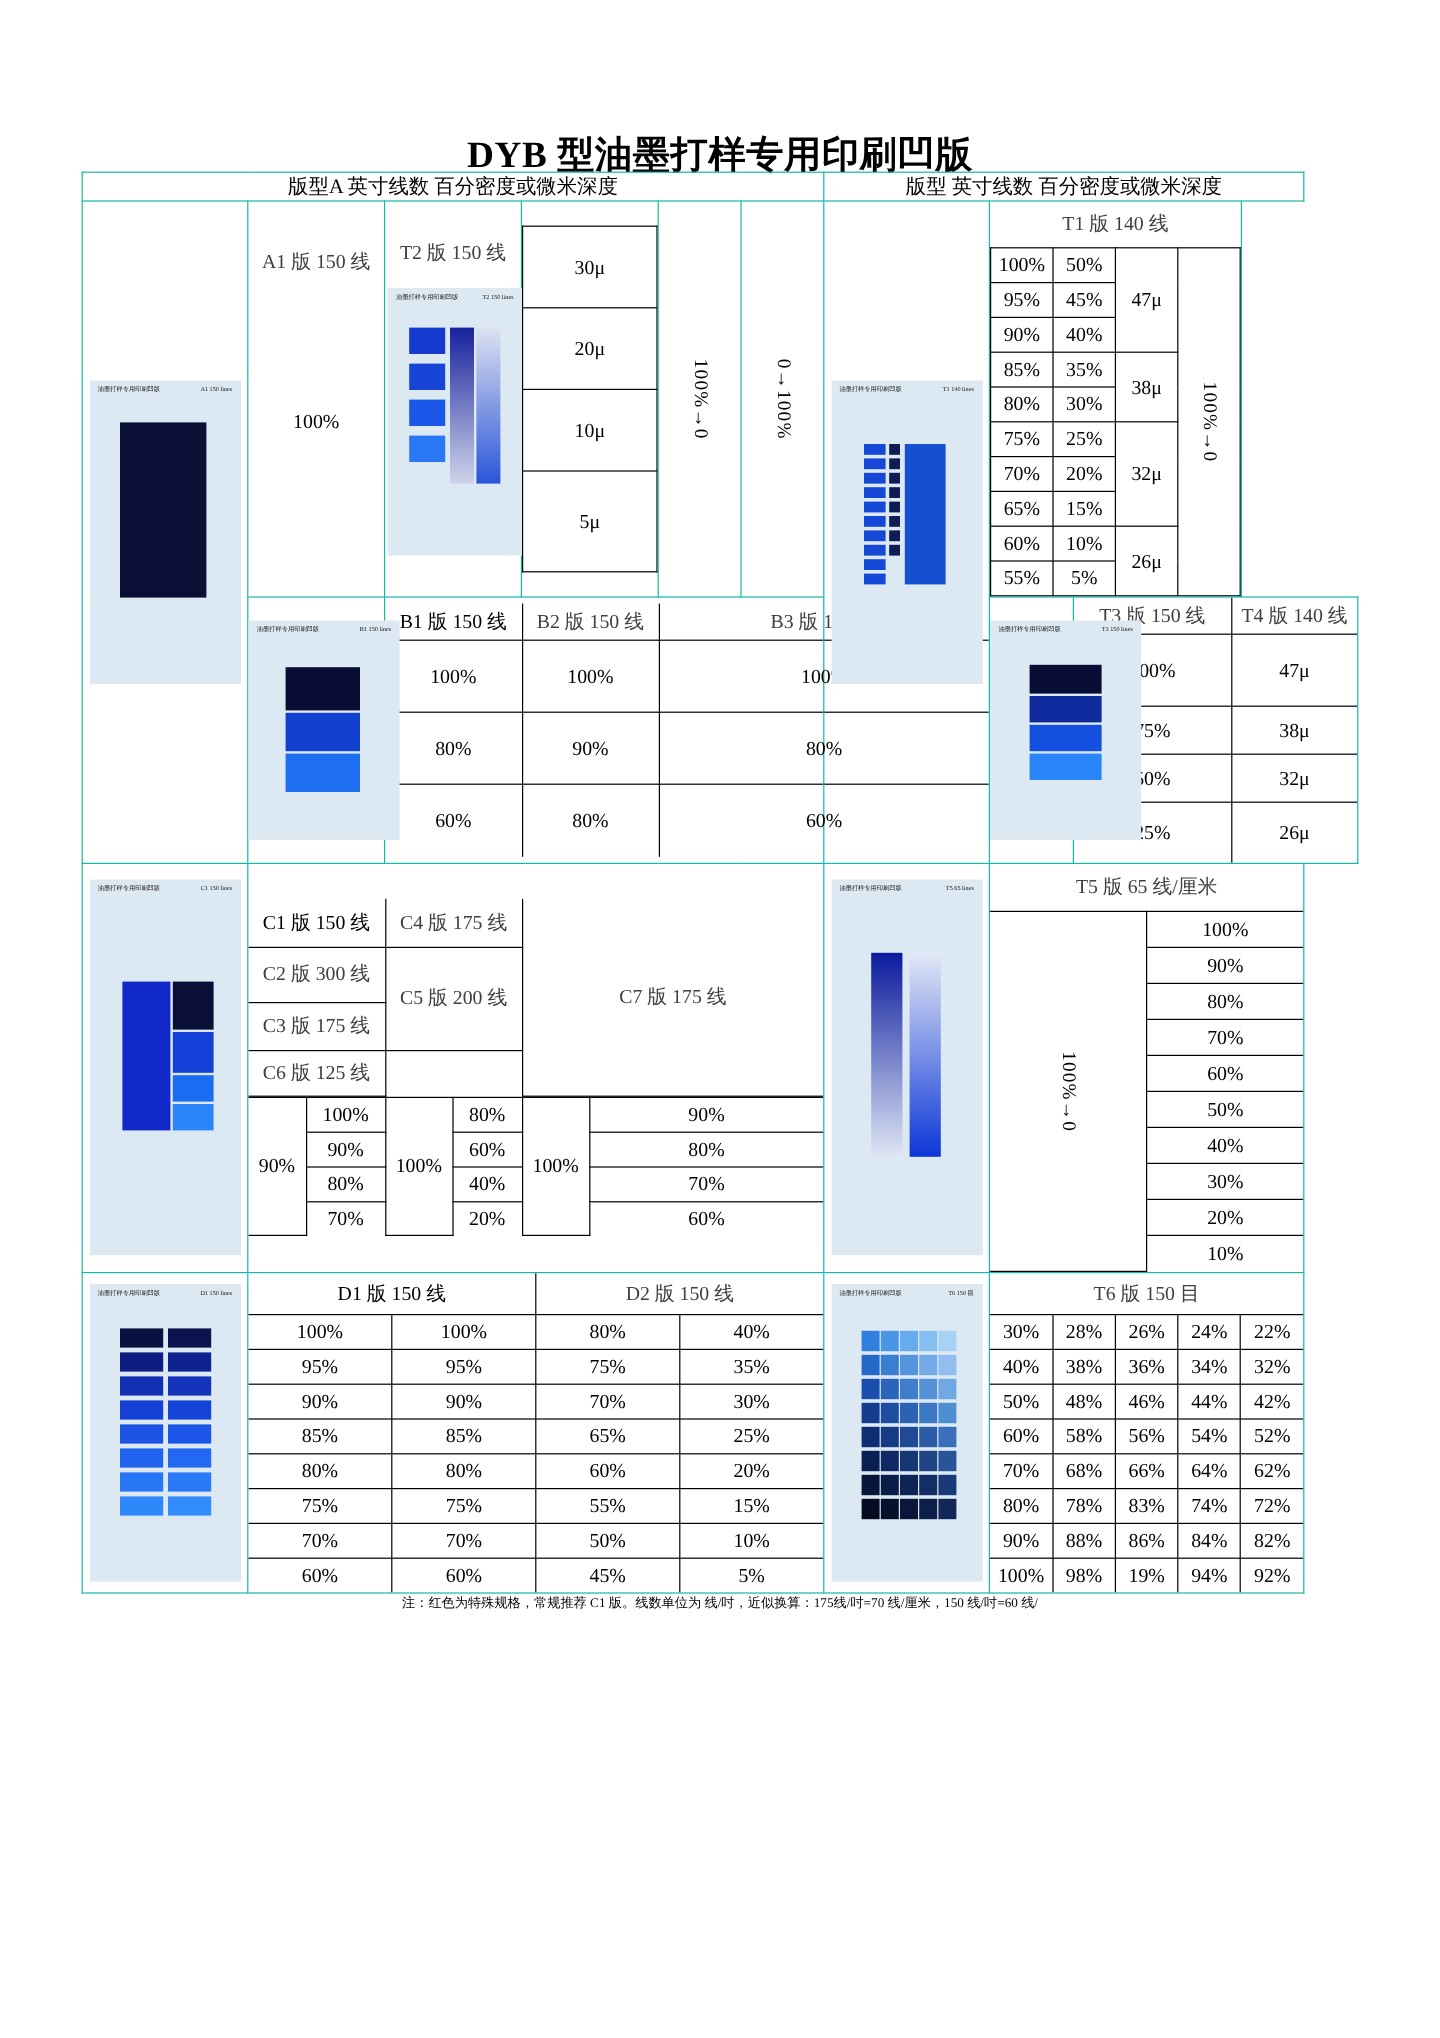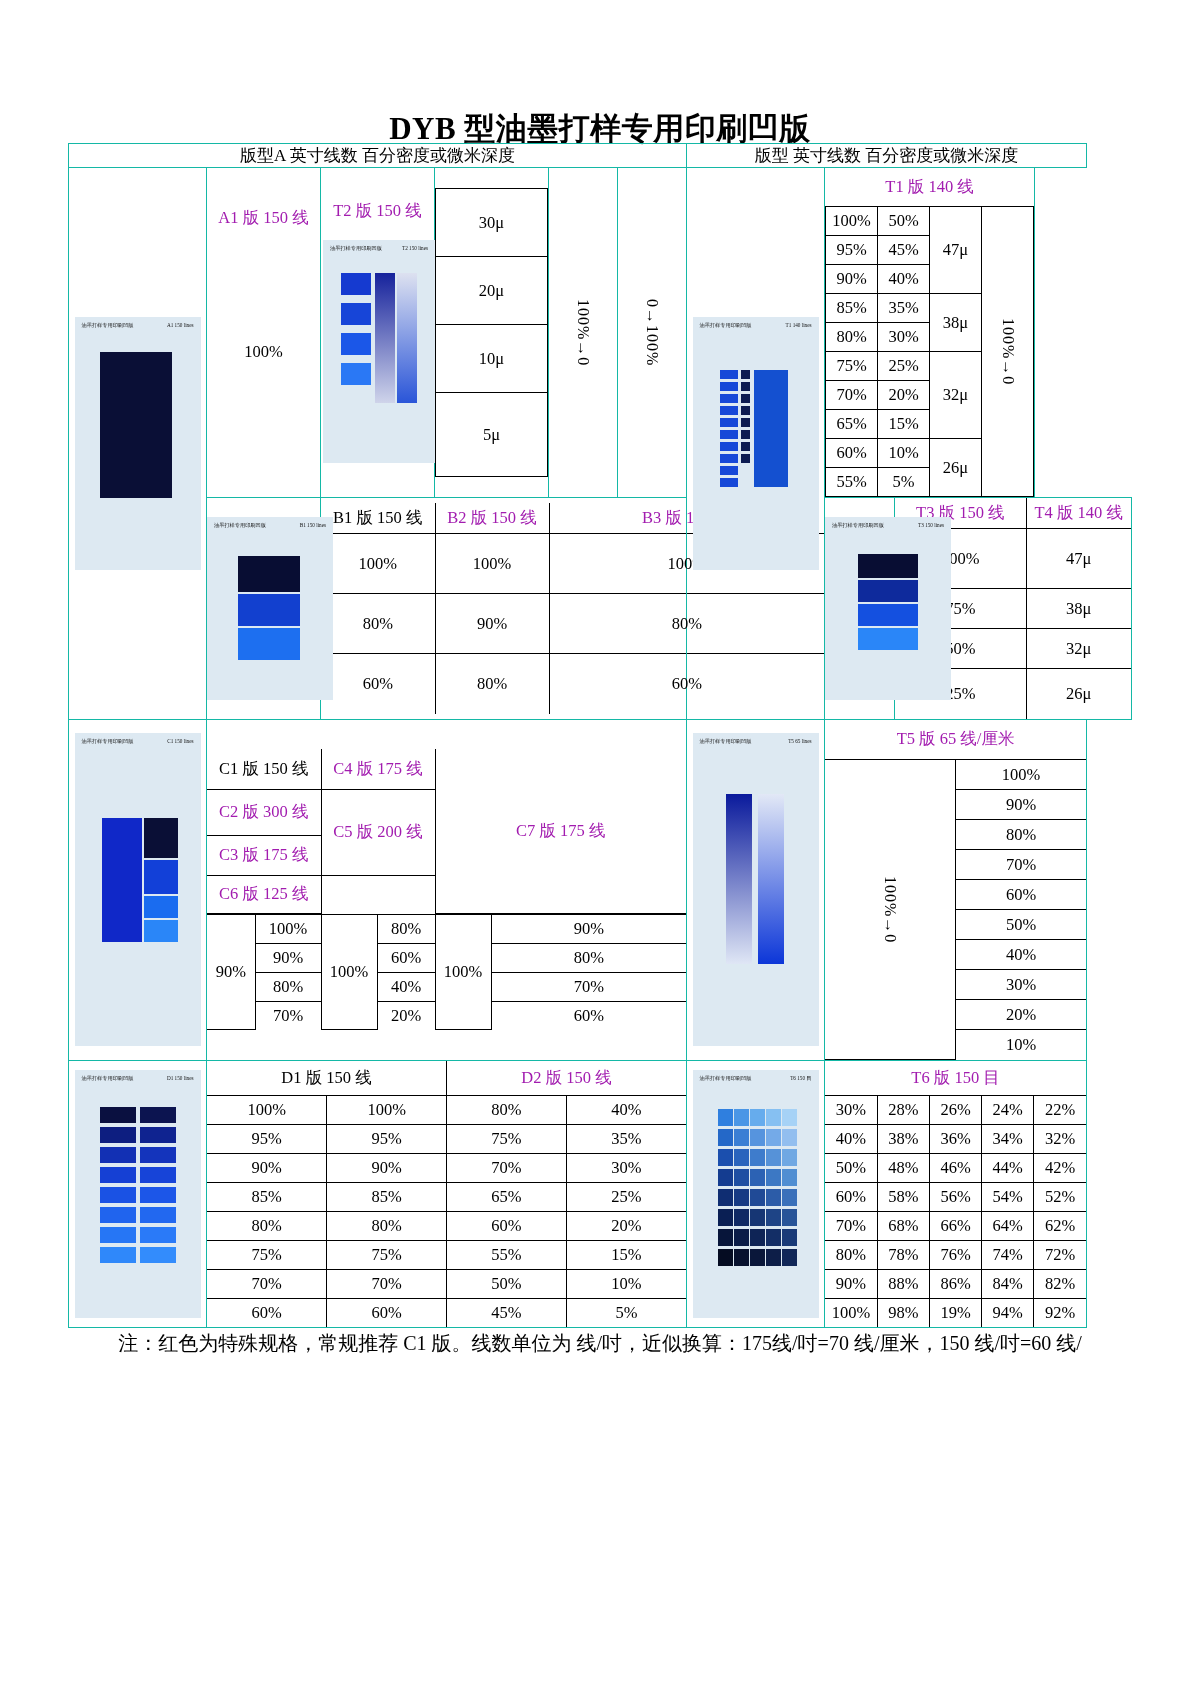--- a/index.html
+++ b/index.html
@@ -21,21 +21,21 @@
 
   .sheet {
     position:absolute; left:68px; top:143px;
     width:1064px;
   }
   table.main { border-collapse:collapse; width:1064px; table-layout:fixed; }
   table.main > tbody > tr > td { border:1px solid #14b8a6; padding:0; vertical-align:middle; }
 
   .hdr { text-align:center; font-size:17px; padding:6px 0 7px 0; }
 
-  .red { color:#a21caf; }
+  .red { color:#404040; }
   .sub { border-collapse:collapse; width:100%; height:100%; table-layout:fixed; }
   .sub td { border:1px solid #000; text-align:center; font-size:16.5px; padding:4px 2px; }
   .sub td.nb { border:none; }
   .noTopB { border-top:none !important; }
 
   .lbl { font-size:17px; text-align:center; }
 
   
   .vert {
     writing-mode:vertical-rl;
@@ -57,21 +57,21 @@
   }
   .card .cap {
     display:flex; justify-content:space-between;
     font-size:5.2px; color:#111; padding:0 3px 4px 3px;
     line-height:1;
   }
   .swwrap { display:flex; justify-content:center; }
 
   .footnote {
     position:absolute; left:70px; top:1326px; width:1060px;
-    font-size:20px; line-height:1.5; text-align:center;
+    font-size:11px; line-height:1.5; text-align:center;
   }
   .footnote p { margin:2px 0; }
   .footer {
     position:absolute; left:0; top:1498px; width:1200px;
     text-align:center; font-size:17px; color:#222;
   }
   .footer .bar { margin:0 10px; color:#555; }
 </style>
 </head>
 <body>
@@ -698,21 +698,21 @@
             <tr>
               <td style="border-left:none;height:26px">70%</td>
               <td>68%</td>
               <td>66%</td>
               <td>64%</td>
               <td style="border-right:none">62%</td>
             </tr>
             <tr>
               <td style="border-left:none;height:26px">80%</td>
               <td>78%</td>
-              <td>76%</td>
+              <td>83%</td>
               <td>74%</td>
               <td style="border-right:none">72%</td>
             </tr>
             <tr>
               <td style="border-left:none;height:26px">90%</td>
               <td>88%</td>
               <td>86%</td>
               <td>84%</td>
               <td style="border-right:none">82%</td>
             </tr>

